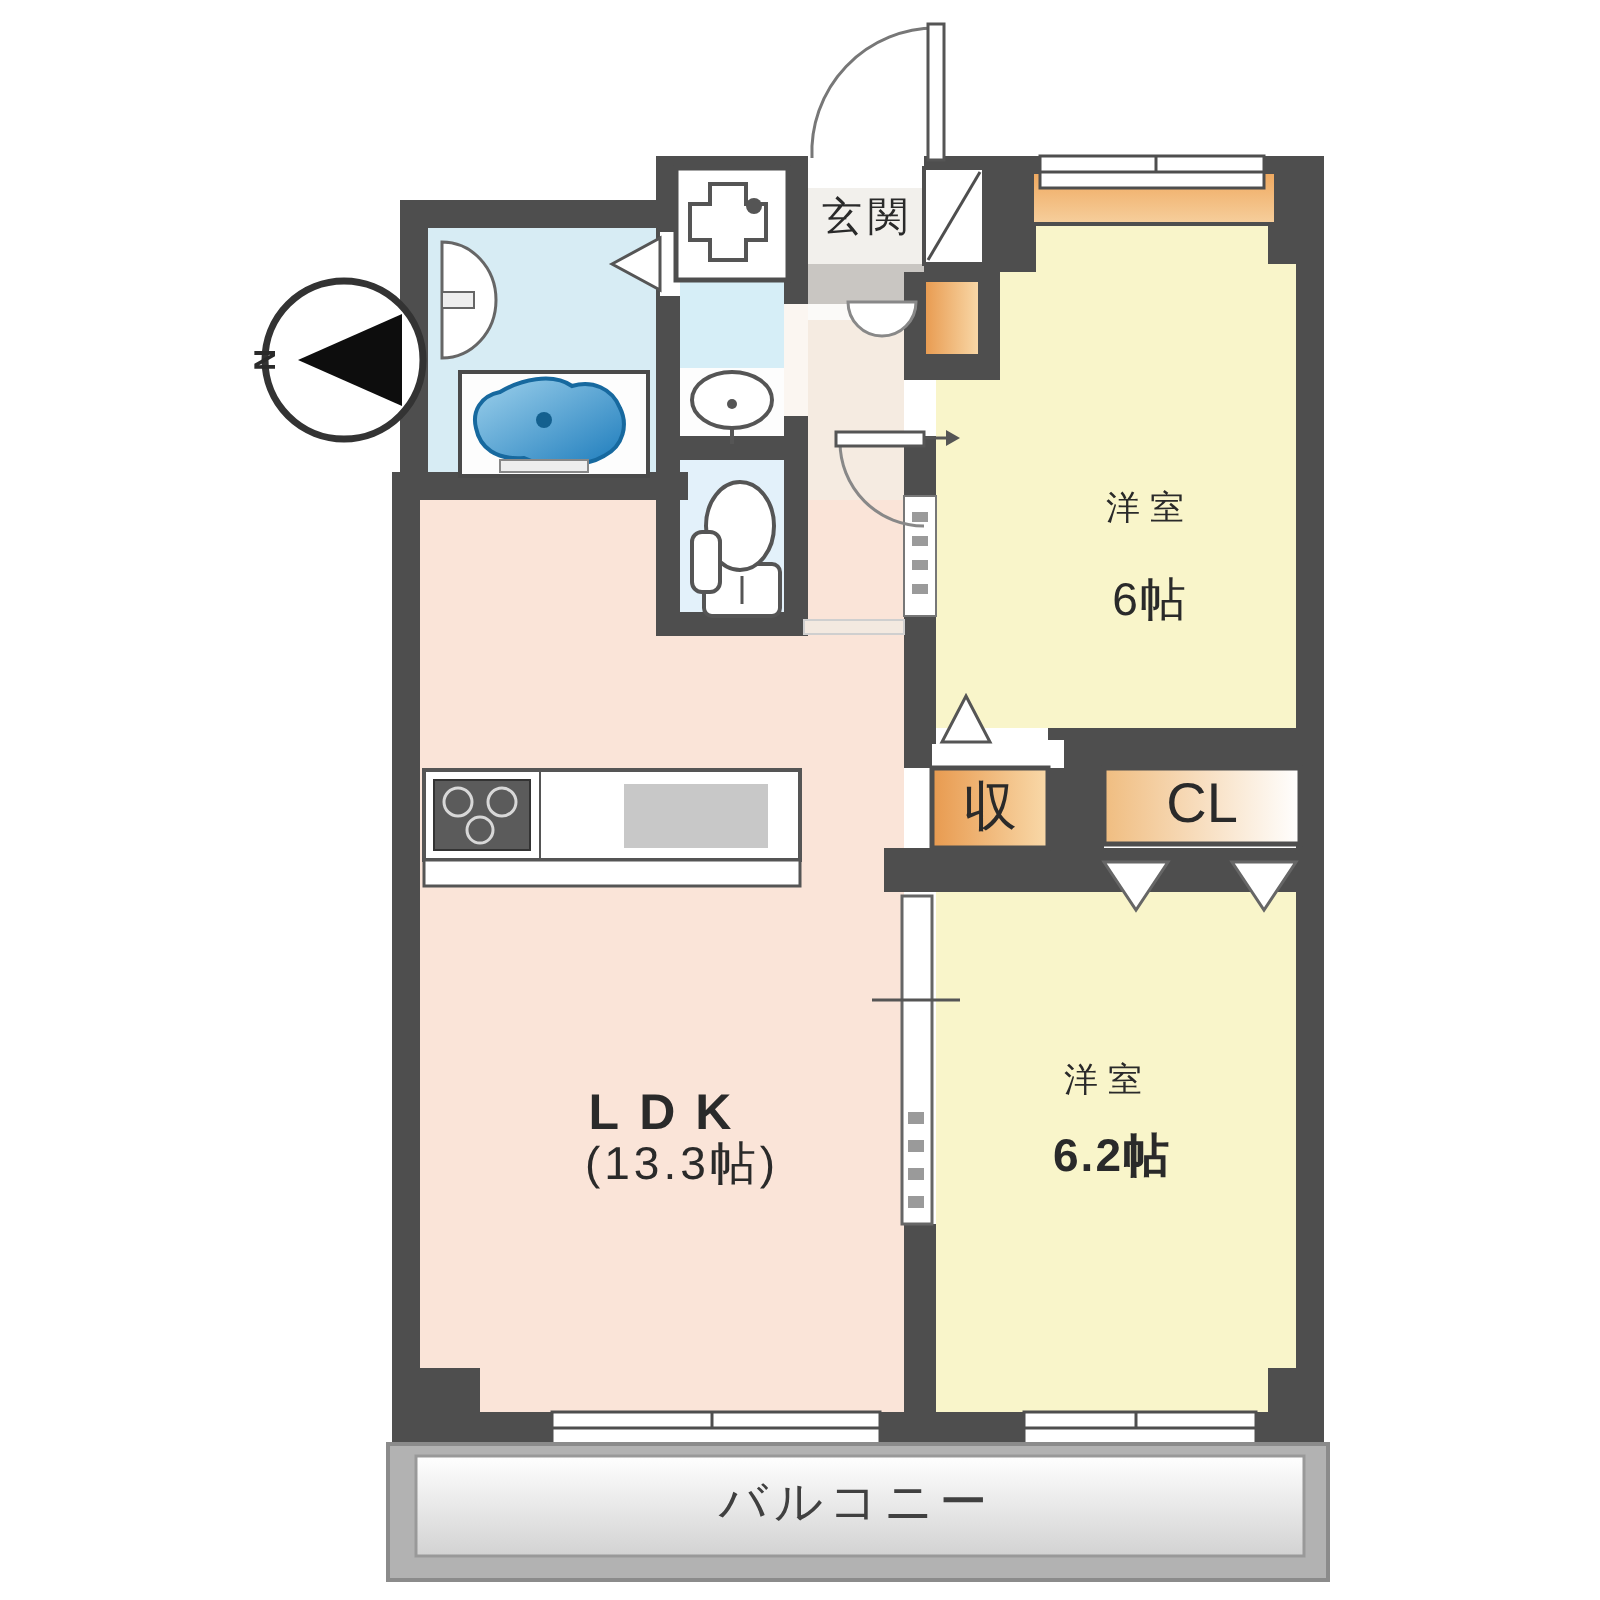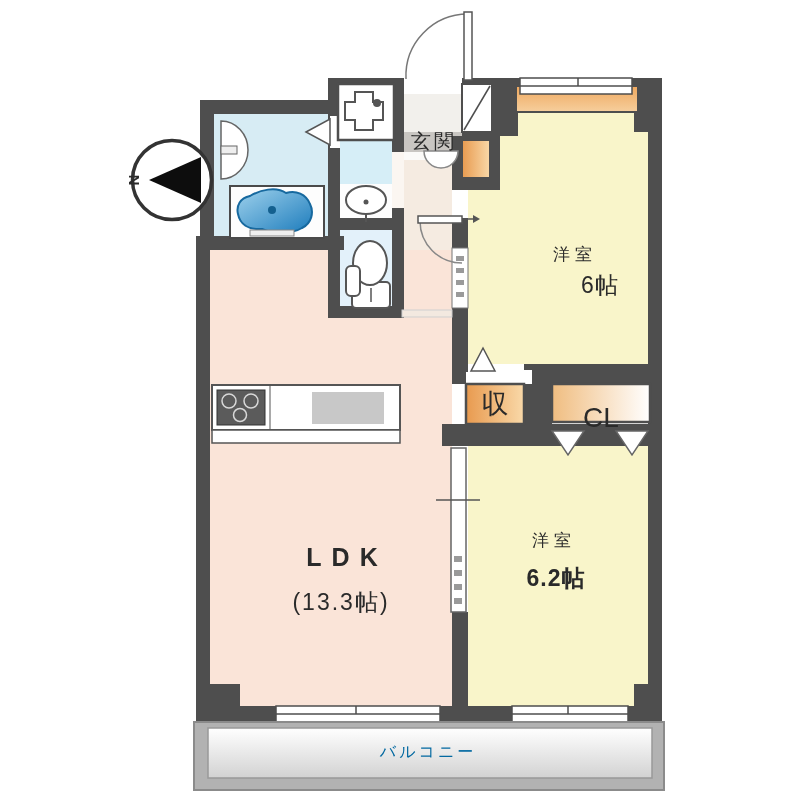--- a/index.html
+++ b/index.html
@@ -8,21 +8,21 @@
   #plan-svg{position:absolute;left:0;top:0;}
   .lbl{position:absolute;transform:translate(-50%,-50%);color:#2a2a2a;white-space:nowrap;
        font-family:"Liberation Sans","DejaVu Sans",sans-serif;line-height:1;}
   .lbl-entrance{font-size:20px;letter-spacing:3px;font-weight:500;}
   .lbl-roomtype{font-size:17px;letter-spacing:5px;font-weight:500;}
   .lbl-roomsize{font-size:23px;letter-spacing:1px;font-weight:500;}
   .lbl-storage{font-size:27px;font-weight:500;}
   .lbl-closet{font-size:28px;font-weight:500;}
   .lbl-ldk{font-size:25px;letter-spacing:10px;font-weight:600;}
   .lbl-ldksize{font-size:23px;letter-spacing:2px;font-weight:500;}
-  .lbl-balcony{font-size:16px;letter-spacing:3px;font-weight:500;color:#0369a1;text-align:center;}
+  .lbl-balcony{font-size:24px;letter-spacing:3px;font-weight:500;color:#404040;text-align:center;}
   .lbl-north{font-size:15px;font-weight:bold;transform:translate(-50%,-50%) rotate(-90deg);}
 </style>
 </head>
 <body>
 
 <div id="stage">
 
 <svg id="plan-svg" width="800" height="800" viewBox="0 0 800 800">
   <defs>
     <linearGradient id="tubGrad" x1="0" y1="0" x2="1" y2="1">
@@ -212,24 +212,24 @@
     <rect x="208" y="728" width="444" height="50" fill="url(#balconyGrad)" stroke="#999" stroke-width="1.5"></rect>
   </g>
 
   <g>
     <circle cx="172" cy="180" r="39.5" fill="#ffffff" stroke="#333" stroke-width="3.5"></circle>
     <path d="M149 180 L201 157 L201 203 Z" fill="#0d0d0d"></path>
   </g>
 </svg>
 
 <div class="lbl lbl-north" style="left:133px;top:180px;">N</div>
-<div class="lbl lbl-entrance" style="left:434px;top:109px;margin-top:32px;">玄関</div>
+<div class="lbl lbl-entrance" style="left:434px;top:109px;">玄関</div>
 <div class="lbl lbl-roomtype" style="left:575px;top:254px;">洋室</div>
-<div class="lbl lbl-roomsize" style="left:575px;top:285px;margin-left:25px;">6帖</div>
+<div class="lbl lbl-roomsize" style="left:575px;top:300px;">6帖</div>
 <div class="lbl lbl-storage" style="left:495px;top:404px;">収</div>
-<div class="lbl lbl-closet" style="left:601px;top:418px;">CL</div>
+<div class="lbl lbl-closet" style="left:601px;top:402px;">CL</div>
 <div class="lbl lbl-roomtype" style="left:554px;top:540px;">洋室</div>
 <div class="lbl lbl-roomsize" style="left:556px;top:578px;font-weight:bold;">6.2帖</div>
-<div class="lbl lbl-ldk" style="left:347px;top:557px;">LDK</div>
-<div class="lbl lbl-ldksize" style="left:341px;top:602px;">(13.3帖)</div>
+<div class="lbl lbl-ldk" style="left:335px;top:557px;">LDK</div>
+<div class="lbl lbl-ldksize" style="left:341px;top:582px;">(13.3帖)</div>
 <div class="lbl lbl-balcony" style="left:428px;top:752px;">バルコニー</div>
 
 </div>
 
 </body></html>

